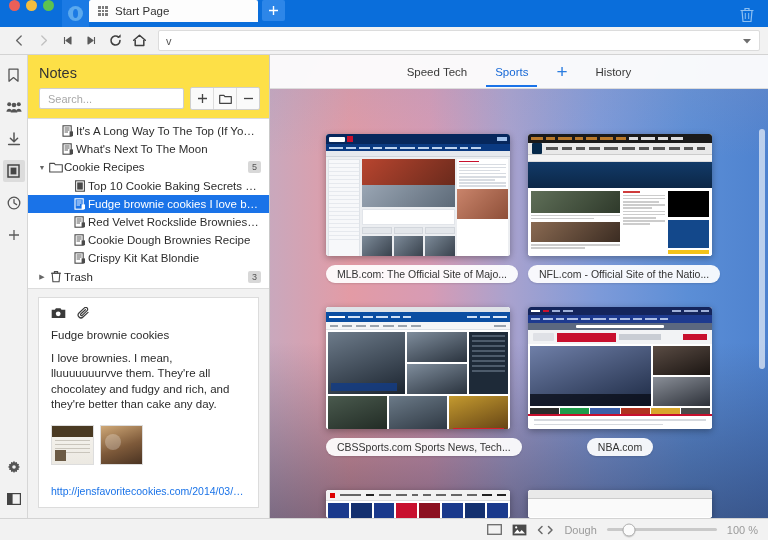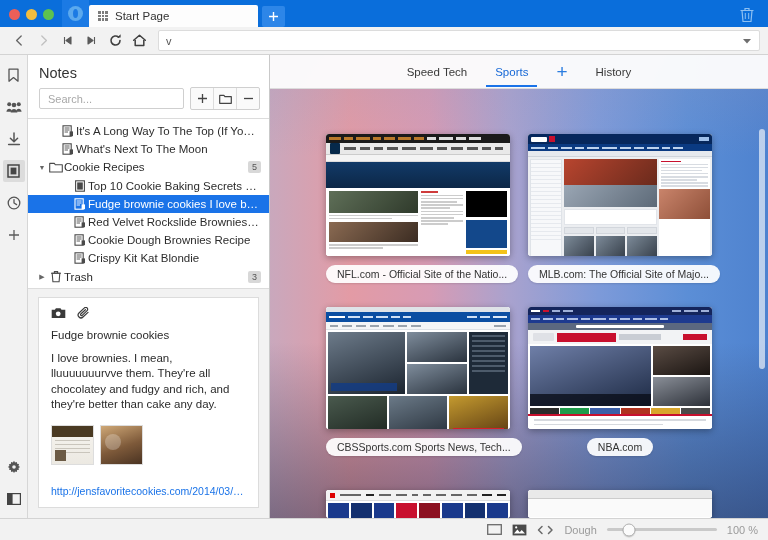--- a/index.html
+++ b/index.html
@@ -5,21 +5,21 @@
   html,body{margin:0;padding:0;}
   body{
     width:768px;height:540px;overflow:hidden;
     font-family:"Liberation Sans","DejaVu Sans",sans-serif;
     font-size:12px;color:#222;background:#e8e8e8;
     -webkit-font-smoothing:antialiased;
   }
   .app{position:relative;width:768px;height:540px;overflow:hidden;display:flex;flex-direction:column;}
 
   
-  .tabbar{height:27px;background:#0a6edb;display:flex;align-items:flex-end;flex:0 0 auto;position:relative;}
+  .tabbar{height:27px;background:#0a6edb;display:flex;align-items:flex-start;flex:0 0 auto;position:relative;}
   .traffic{display:flex;align-items:center;gap:6px;padding:0 8px 7px 9px;}
   .dot{width:11px;height:11px;border-radius:50%;}
   .dot.r{background:#ec5f58;} .dot.y{background:#f2bd3f;} .dot.g{background:#5dc24f;}
   .opera-btn{width:27px;height:27px;background:#1b7ae4;display:flex;align-items:center;justify-content:center;}
   .opera-o{width:15px;height:15px;border-radius:50%;background:#5ba9ee;display:flex;align-items:center;justify-content:center;}
   .opera-o:after{content:"";width:5px;height:9px;border-radius:50%;background:#1b7ae4;}
   .tab{height:22px;background:#fdfdfd;display:flex;align-items:center;gap:7px;padding:0 10px 0 9px;min-width:150px;border-radius:2px 2px 0 0;}
   .tab-title{font-size:11.5px;color:#333;white-space:nowrap;}
   .grid-ico{width:10px;height:10px;display:grid;grid-template-columns:repeat(3,1fr);grid-template-rows:repeat(3,1fr);gap:1px;}
   .grid-ico i{background:#7b7b7b;display:block;}
@@ -38,21 +38,21 @@
   .main{flex:1;display:flex;min-height:0;position:relative;}
 
   
   .rail{width:27px;background:#f2f2f2;border-right:1px solid #d6d6d6;display:flex;flex-direction:column;align-items:center;padding-top:9px;flex:0 0 auto;}
   .rail-ico{width:22px;height:22px;margin-bottom:10px;display:flex;align-items:center;justify-content:center;color:#5c5c5c;border-radius:2px;}
   .rail-ico.active{background:#dcdcdc;}
   .rail-spacer{flex:1;}
   .rail-bot{margin-bottom:8px;}
 
   
-  .notes{width:241px;background:#ffffff;border-right:1px solid #c9c9c9;display:flex;flex-direction:column;flex:0 0 auto;min-height:0;}
+  .notes{width:241px;background:#fde047;border-right:1px solid #c9c9c9;display:flex;flex-direction:column;flex:0 0 auto;min-height:0;}
   .notes-head{padding:10px 11px 6px 11px;font-size:14.5px;color:#333;}
   .notes-tools{display:flex;align-items:center;padding:0 9px 8px 11px;gap:6px;}
   .search{flex:1;height:19px;background:#fff;border:1px solid #cfcfcf;border-radius:2px;display:flex;align-items:center;padding:0 6px;}
   .search input{border:0;outline:0;width:100%;font-size:11px;color:#333;background:transparent;font-family:inherit;}
   .search input::placeholder{color:#a8a8a8;}
   .nbtns{display:flex;border:1px solid #cfcfcf;border-radius:2px;background:#fafafa;height:21px;}
   .nbtn{width:22px;display:flex;align-items:center;justify-content:center;color:#4a4a4a;font-size:13px;border-right:1px solid #dcdcdc;}
   .nbtn:last-child{border-right:0;}
 
   .tree{flex:0 0 auto;background:#fff;border-top:1px solid #dcdcdc;border-bottom:1px solid #dcdcdc;overflow:hidden;padding:3px 0 2px 0;}
@@ -520,20 +520,97 @@
 
     <div class="start">
       <div class="sp-nav" id="sp-nav">
           <div class="sp-tab">Speed Tech</div>
           <div class="sp-tab act">Sports</div>
           <div class="sp-tab sp-plus">+</div>
           <div class="sp-tab">History</div>
         </div>
       <div class="sp-scroll">
         <div class="sp-grid" id="sp-grid">
+            <div class="sd">
+              <div class="sd-thumb">
+                <div class="mini mlb">
+    <div class="top">
+                    <span class="logo"></span>
+                    <span class="logo2"></span>
+                    <span style="margin-left:auto;width:10px;height:4px;background:#9fc0ea"></span>
+                  </div>
+    <div class="nav">
+                    <i style="width:14px"></i>
+                    <i style="width:10px"></i>
+                    <i style="width:11px"></i>
+                    <i style="width:9px"></i>
+                    <i style="width:12px"></i>
+                    <i style="width:15px"></i>
+                    <i style="width:11px"></i>
+                    <i style="width:10px"></i>
+                    <i style="width:12px"></i>
+                    <i style="width:8px"></i>
+                    <i style="width:10px"></i>
+                  </div>
+    <div class="tick"></div>
+    <div class="body">
+      <div class="left">
+                      <div></div>
+                      <div></div>
+                      <div></div>
+                      <div></div>
+                      <div></div>
+                      <div></div>
+                      <div></div>
+                      <div></div>
+                      <div></div>
+                      <div></div>
+                      <div></div>
+                      <div></div>
+                      <div></div>
+                      <div></div>
+                      <div></div>
+                      <div></div>
+                      <div></div>
+                      <div></div>
+                      <div></div>
+                      <div></div>
+                    </div>
+      <div class="mid">
+                      <div class="ph"></div>
+                      <div class="ph2"></div>
+                      <div class="card"></div>
+                      <div class="btns">
+                        <i></i>
+                        <i></i>
+                        <i></i>
+                      </div>
+                      <div class="g3">
+                        <i></i>
+                        <i></i>
+                        <i></i>
+                      </div>
+                    </div>
+      <div class="right">
+                      <div class="txt" style="background:#c8102e;width:40%"></div>
+                      <div class="txt"></div>
+                      <div class="txt"></div>
+                      <div class="txt" style="width:80%"></div>
+                      <div class="txt"></div>
+                      <div class="txt"></div>
+                      <div class="txt" style="width:70%"></div>
+                      <div class="txt"></div>
+                      <div class="txt"></div>
+                      <div class="adr"></div>
+                    </div>
+    </div>
+  </div>
+              </div>
+              <div class="sd-cap">MLB.com: The Official Site of Majo...</div>
+            </div>
             <div class="sd">
               <div class="sd-thumb">
                 <div class="mini nfl">
     <div class="topbar">
                     <i style="width:12px"></i>
                     <i style="width:9px"></i>
                     <i style="width:14px"></i>
                     <i style="width:8px"></i>
                     <i style="width:11px"></i>
                     <i style="width:13px"></i>
@@ -586,97 +663,20 @@
                       <div class="ad" style="margin-top:3px"></div>
                       <div class="adbar" style="margin-top:2px"></div>
                     </div>
     </div>
   </div>
               </div>
               <div class="sd-cap">NFL.com - Official Site of the Natio...</div>
             </div>
             <div class="sd">
               <div class="sd-thumb">
-                <div class="mini mlb">
-    <div class="top">
-                    <span class="logo"></span>
-                    <span class="logo2"></span>
-                    <span style="margin-left:auto;width:10px;height:4px;background:#9fc0ea"></span>
-                  </div>
-    <div class="nav">
-                    <i style="width:14px"></i>
-                    <i style="width:10px"></i>
-                    <i style="width:11px"></i>
-                    <i style="width:9px"></i>
-                    <i style="width:12px"></i>
-                    <i style="width:15px"></i>
-                    <i style="width:11px"></i>
-                    <i style="width:10px"></i>
-                    <i style="width:12px"></i>
-                    <i style="width:8px"></i>
-                    <i style="width:10px"></i>
-                  </div>
-    <div class="tick"></div>
-    <div class="body">
-      <div class="left">
-                      <div></div>
-                      <div></div>
-                      <div></div>
-                      <div></div>
-                      <div></div>
-                      <div></div>
-                      <div></div>
-                      <div></div>
-                      <div></div>
-                      <div></div>
-                      <div></div>
-                      <div></div>
-                      <div></div>
-                      <div></div>
-                      <div></div>
-                      <div></div>
-                      <div></div>
-                      <div></div>
-                      <div></div>
-                      <div></div>
-                    </div>
-      <div class="mid">
-                      <div class="ph"></div>
-                      <div class="ph2"></div>
-                      <div class="card"></div>
-                      <div class="btns">
-                        <i></i>
-                        <i></i>
-                        <i></i>
-                      </div>
-                      <div class="g3">
-                        <i></i>
-                        <i></i>
-                        <i></i>
-                      </div>
-                    </div>
-      <div class="right">
-                      <div class="txt" style="background:#c8102e;width:40%"></div>
-                      <div class="txt"></div>
-                      <div class="txt"></div>
-                      <div class="txt" style="width:80%"></div>
-                      <div class="txt"></div>
-                      <div class="txt"></div>
-                      <div class="txt" style="width:70%"></div>
-                      <div class="txt"></div>
-                      <div class="txt"></div>
-                      <div class="adr"></div>
-                    </div>
-    </div>
-  </div>
-              </div>
-              <div class="sd-cap">MLB.com: The Official Site of Majo...</div>
-            </div>
-            <div class="sd">
-              <div class="sd-thumb">
                 <div class="mini cbs">
     <div class="t1"></div>
     <div class="t2">
                     <i style="width:16px;background:#fff"></i>
                     <i style="width:12px"></i>
                     <i style="width:10px"></i>
                     <i style="width:12px"></i>
                     <i style="width:9px"></i>
                     <i style="width:8px"></i>
                     <i style="width:10px;margin-left:auto"></i>

